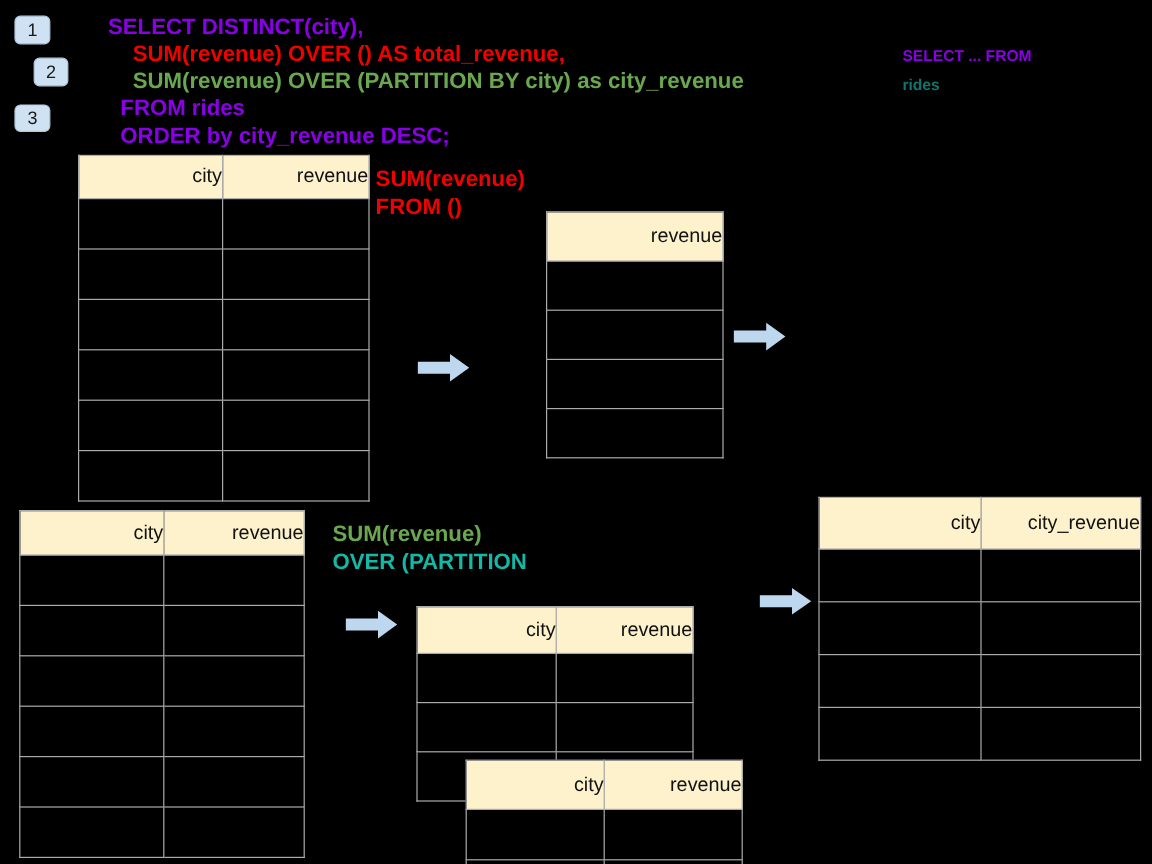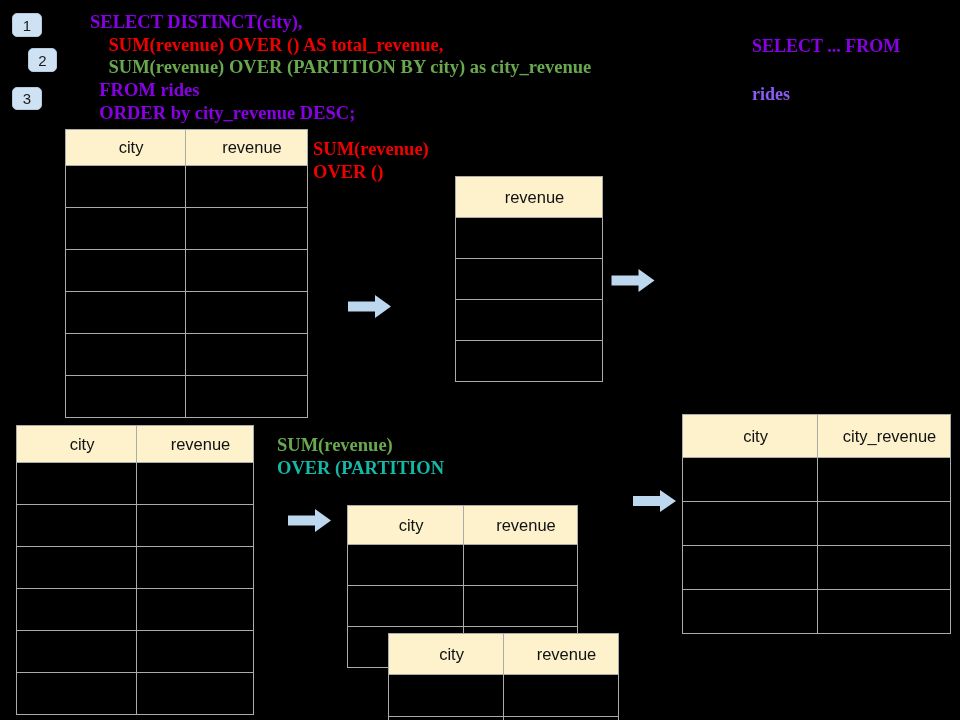--- a/index.html
+++ b/index.html
@@ -10,27 +10,27 @@
     --badge-border:#b3c9de;
   }
   *{margin:0;padding:0;box-sizing:border-box;}
   html,body{width:960px;height:720px;overflow:hidden;}
   body{background:var(--bg);font-family:"Liberation Sans",sans-serif;}
   #canvas{position:relative;width:960px;height:720px;background:var(--bg);overflow:hidden;}
 
   
   .code{
     position:absolute;
-    font-family:Liberation Serif, serif;
+    font-family:Liberation Sans, sans-serif;
     font-weight:700;
     font-size:18.5px;
     line-height:22.7px;
     white-space:pre;
   }
-  .code-small{font-size:18px;line-height:23.5px;}
+  .code-small{font-size:13px;line-height:23.5px;}
 
   
   .badge{
     position:absolute;
     background:var(--badge-bg);
     border:1px solid var(--badge-border);
     border-radius:5px;
     color:#1a1a1a;
     font-size:15px;
     display:flex;align-items:center;justify-content:center;
@@ -45,21 +45,21 @@
     border-collapse:collapse;
     table-layout:fixed;
     background:var(--bg);
   }
   table.dtable th{
     background:var(--hdr-bg);
     border:1px solid var(--border);
     font-weight:400;
     font-size:16.5px;
     color:#111;
-    text-align:center;
+    text-align:right;
     padding:0 0 0 11px;
     vertical-align:middle;
   }
   table.dtable td{
     border:1px solid var(--border);
     background:#000;
   }
 
   #tableA{left:65px;top:129px;}
   #tableA th{height:36px;}
@@ -103,23 +103,23 @@
 <body>
 
 <div id="canvas">
 
   <div class="badge" id="badge-1">1</div>
   <div class="badge" id="badge-2">2</div>
   <div class="badge" id="badge-3">3</div>
 
   <div class="code" style="left:90px;top:11px;"><div style="color: rgb(138, 0, 230);">SELECT DISTINCT(city),</div><div style="color: rgb(241, 0, 0);">    SUM(revenue) OVER () AS total_revenue,</div><div style="color: rgb(106, 168, 79);">    SUM(revenue) OVER (PARTITION BY city) as city_revenue</div><div style="color: rgb(138, 0, 230);">  FROM rides</div><div style="color: rgb(138, 0, 230);">  ORDER by city_revenue DESC;</div></div>
 
-  <div class="code code-small" style="left:752px;top:35px;"><div style="color: rgb(138, 0, 230);">SELECT ... FROM</div><div style="color: #8b5cf6; margin-top: 24px;">rides</div></div>
-
-  <div class="code" style="left:313px;top:138px;"><div style="color: rgb(241, 0, 0);">SUM(revenue)</div><div style="color: rgb(241, 0, 0);">OVER ()</div></div>
+  <div class="code code-small" style="left:752px;top:35px;"><div style="color: rgb(138, 0, 230);">SELECT ... FROM</div><div style="color: #0f766e;">rides</div></div>
+
+  <div class="code" style="left:313px;top:138px;"><div style="color: rgb(241, 0, 0);">SUM(revenue)</div><div style="color: rgb(241, 0, 0);">FROM ()</div></div>
 
   <div class="code" style="left:277px;top:434px;"><div style="color: rgb(106, 168, 79);">SUM(revenue)</div><div style="color: #14b8a6;">OVER (PARTITION</div></div>
 
   <table class="dtable" id="tableA">
       <thead>
         <tr>
           <th>city</th>
           <th>revenue</th>
         </tr>
       </thead>

